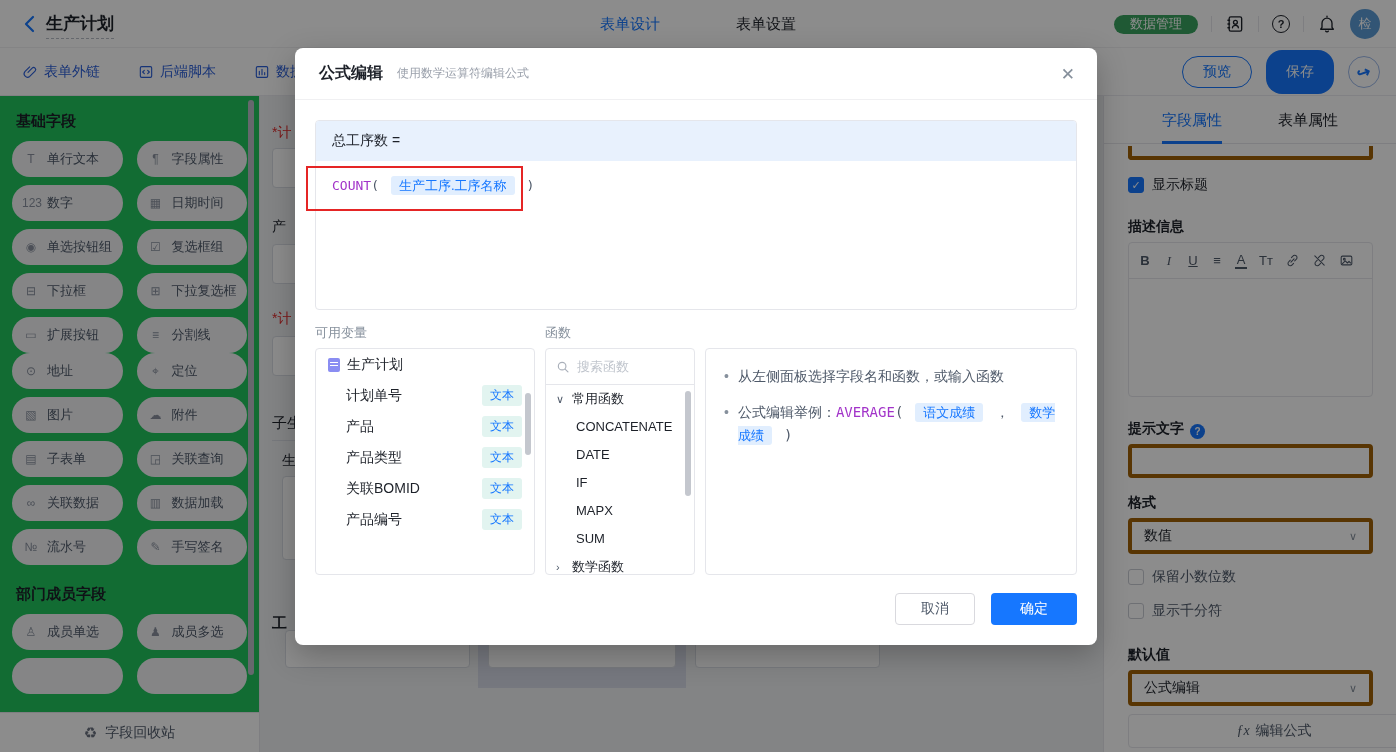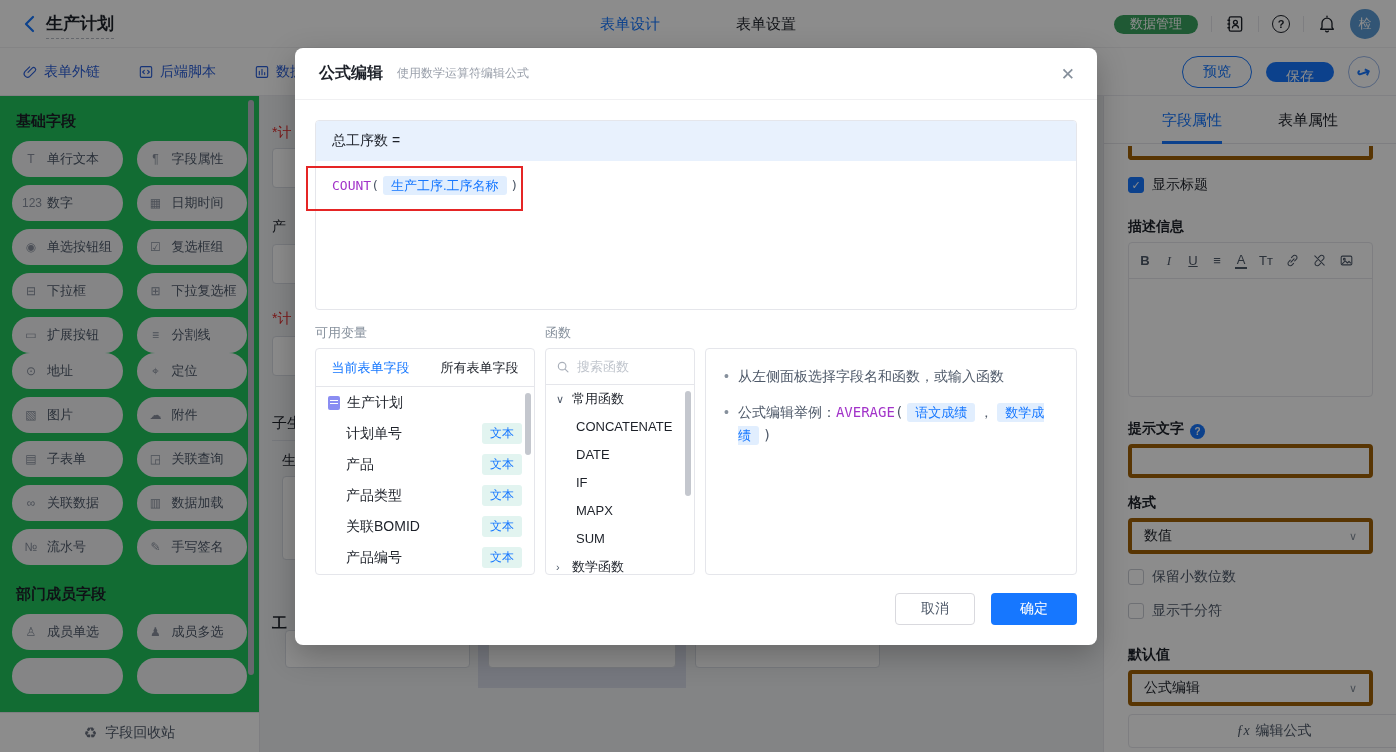--- a/index.html
+++ b/index.html
@@ -20,21 +20,21 @@
   .help-circle { width:18px; height:18px; border:1.6px solid #1d2129; border-radius:50%; font-size:11px; font-weight:bold; color:#1d2129; display:flex; align-items:center; justify-content:center; }
   .avatar { width:30px; height:30px; border-radius:50%; background:#5b9bd5; color:#fff; font-size:13px; display:flex; align-items:center; justify-content:center; }
 
   
   .subbar { position:absolute; left:0; top:48px; width:1396px; height:48px; background:#fff; border-bottom:1px solid #ececf0; z-index:1; }
   .subbar-left { position:absolute; left:22px; top:0; height:48px; display:flex; gap:38px; align-items:center; }
   .subbar-item { display:flex; align-items:center; gap:6px; font-size:14px; color:#2b5fd9; cursor:pointer; white-space:nowrap; }
   .icon-16b { width:16px; height:16px; stroke:#2b5fd9; fill:none; stroke-width:1.7; stroke-linecap:round; stroke-linejoin:round; }
   .subbar-right { position:absolute; right:16px; top:0; height:48px; display:flex; gap:14px; align-items:center; }
   .btn-outline { height:32px; padding:0 20px; border-radius:16px; background:#fff; border:1px solid #1677ff; color:#1677ff; font-size:14px; cursor:pointer; }
-  .btn-solid { height:20px; padding:6px 20px; border-radius:16px; background:#1677ff; border:none; color:#fff; font-size:14px; cursor:pointer; }
+  .btn-solid { height:44px; padding:6px 20px; border-radius:16px; background:#1677ff; border:none; color:#fff; font-size:14px; cursor:pointer; }
   .share-circle { width:32px; height:32px; border-radius:50%; border:1px solid #9db9ea; background:#fff; display:flex; align-items:center; justify-content:center; cursor:pointer; }
   .share-glyph { color:#1677ff; font-size:16px; font-weight:bold; transform:rotate(-20deg); }
 
   
   .sidebar { position:absolute; left:0; top:96px; width:260px; height:656px; background:#22c55e; border-right:1px solid #e5e6eb; overflow:hidden; }
   .sb-inner { padding:0 12px; }
   .sb-header { font-size:15px; font-weight:bold; color:#1d2129; padding-left:4px; }
   .sb-h1 { margin:16px 0 10px; } .sb-h2, .sb-h3 { margin:20px 0 10px; }
   .pill-grid { display:grid; grid-template-columns:1fr 1fr; gap:8px 14px; }
   .pill { height:36px; border-radius:18px; background:#f2f3f5; display:flex; align-items:center; padding:0 10px; gap:7px; cursor:grab; }
@@ -83,21 +83,21 @@
   .modal { position:absolute; left:295px; top:48px; width:802px; height:597px; background:#fff; border-radius:8px; box-shadow:0 10px 30px rgba(0,0,0,.25); z-index:20; }
   .m-header { position:absolute; left:0; top:0; width:100%; height:52px; border-bottom:1px solid #f0f0f2; display:flex; align-items:center; padding:0 24px; gap:14px; }
   .m-title { font-size:16px; font-weight:bold; color:#1d2129; }
   .m-subtitle { font-size:12px; color:#9aa0ab; }
   .m-close { position:absolute; right:22px; top:16px; font-size:17px; color:#86909c; cursor:pointer; }
   .formula-box { position:absolute; left:20px; top:72px; width:762px; height:190px; border:1px solid #e5e6eb; border-radius:4px; overflow:hidden; }
   .formula-strip { height:40px; background:#e8f1fd; display:flex; align-items:center; padding:0 16px; font-size:14px; color:#1d2129; }
   .formula-code { padding:16px; font-size:13px; }
   .code-func { color:#a233c9; font-family:"DejaVu Sans Mono", monospace; }
   .code-paren { color:#4e5969; font-family:"DejaVu Sans Mono", monospace; }
-  .chip { background:#e1eefe; color:#1677ff; border-radius:3px; padding:2px 8px; font-size:13px; margin:0 4px; cursor:pointer; }
+  .chip { background:#e1eefe; color:#1677ff; border-radius:3px; padding:2px 8px; font-size:13px; margin:0 12px; cursor:pointer; }
   .anno-box { position:absolute; left:11px; top:118px; width:217px; height:45px; border:2px solid #e52525; z-index:5; pointer-events:none; }
   .col-label { position:absolute; top:276px; font-size:13px; color:#86909c; }
   .panel { position:absolute; top:300px; height:227px; border:1px solid #e5e6eb; border-radius:4px; background:#fff; overflow:hidden; }
   .vars-panel { left:20px; width:220px; }
   .vars-tabs { height:38px; display:flex; border-bottom:1px solid #e5e6eb; }
   .vars-tab { flex:1; display:flex; align-items:center; justify-content:center; font-size:13px; color:#1d2129; cursor:pointer; }
   .vars-tab.active { color:#1677ff; }
   .tree-root { display:flex; align-items:center; gap:7px; height:31px; padding-left:12px; font-size:14px; color:#1d2129; }
   .doc-icon { width:12px; height:14px; background:#8a8df2; border-radius:2px; position:relative; flex:none; }
   .doc-icon::after { content:""; position:absolute; left:2px; top:4px; width:8px; height:1.5px; background:#fff; box-shadow:0 3px 0 #fff; }
@@ -415,24 +415,20 @@
       <div class="formula-code">
         <span class="code-func">COUNT</span><span class="code-paren">(</span><span class="chip">生产工序.工序名称</span><span class="code-paren">)</span>
       </div>
     </div>
     <div class="anno-box"></div>
 
     <span class="col-label" style="left:20px;">可用变量</span>
     <span class="col-label" style="left:250px;">函数</span>
 
     <div class="panel vars-panel">
-      <div class="vars-tabs">
-        <span class="vars-tab active">当前表单字段</span>
-        <span class="vars-tab">所有表单字段</span>
-      </div>
       <div class="tree-root">
         <span class="doc-icon"></span>
         <span>生产计划</span>
       </div>
       <div>
 
           <div class="field-row">
             <span class="field-name">计划单号</span>
             <span class="type-badge">文本</span>
           </div>

